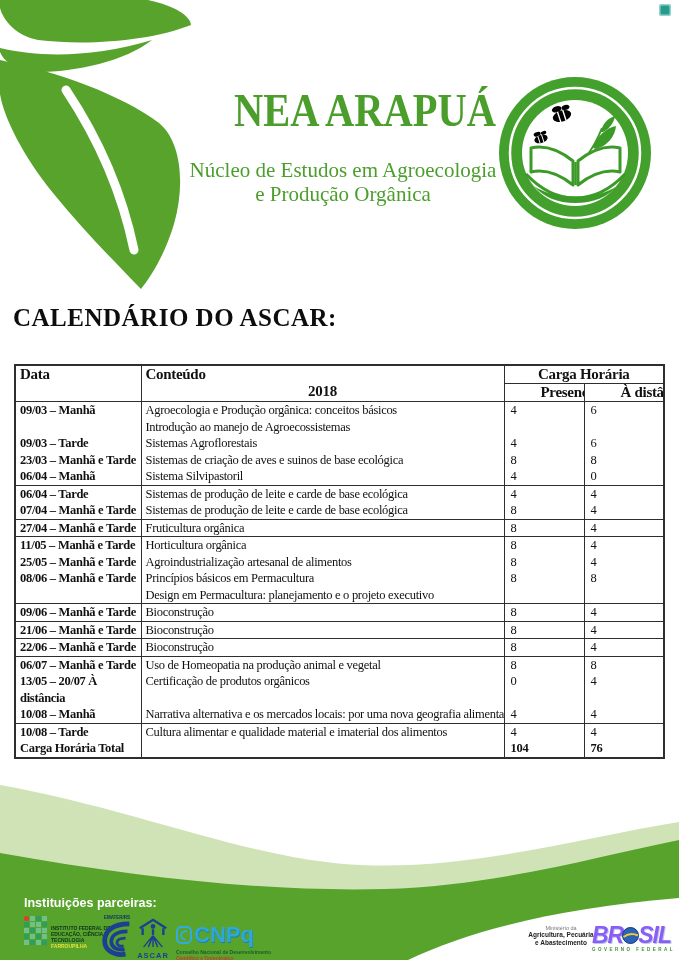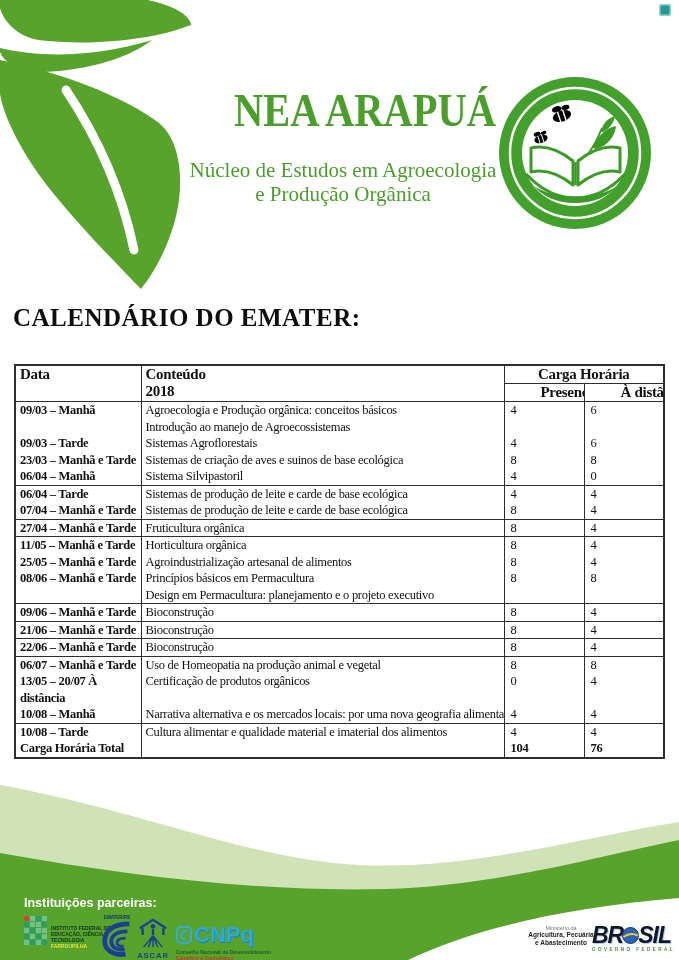--- a/index.html
+++ b/index.html
@@ -28,21 +28,21 @@
 
   
   table.course{position:absolute;left:14px;top:364px;width:651px;border-collapse:collapse;
                table-layout:fixed;border:2px solid #2e2e2e;color:#111;}
   .course th,.course td{border-left:1px solid #2e2e2e;border-right:1px solid #2e2e2e;
                padding:0 4px;vertical-align:top;line-height:16.5px;font-size:12.5px;
                letter-spacing:-0.3px;white-space:nowrap;overflow:hidden;}
   .course thead th{font-size:15px;font-weight:bold;text-align:left;line-height:17px;}
   .course thead .h-carga{text-align:center;border-bottom:1px solid #2e2e2e;margin-left:48px;}
   .course thead .h-sub{text-align:center;padding-left:36px;}
-  .course thead .year{font-weight:bold;}
+  .course thead .year{text-align:center;font-weight:bold;}
   .course tbody{border-top:1px solid #2e2e2e;}
   .course td.col-date{font-weight:bold;}
   .course td.col-num{padding-left:6px;}
   .course td.total{font-weight:bold;}
 
   
   .waves{position:absolute;left:0;top:760px;}
 
   
   .partners-label{position:absolute;left:24px;top:896px;color:#fff;font-weight:bold;
@@ -67,21 +67,21 @@
   .cnpq-lines{font-family:"Liberation Sans",sans-serif;font-size:5px;line-height:6px;
               font-weight:bold;margin-top:1px;}
   .cnpq-lines .l1{color:#1a5c2a;} .cnpq-lines .l2{color:#c23a2f;}
   .ministry{position:absolute;left:518px;top:925px;width:86px;text-align:center;
             font-family:"Liberation Sans",sans-serif;}
   .ministry .m1{font-size:5.5px;color:#777;}
   .ministry .m2,.ministry .m3{font-size:6.5px;font-weight:bold;color:#222;line-height:8px;}
   .brasil{position:absolute;left:592px;top:924px;text-align:center;
           font-family:"Liberation Sans",sans-serif;}
   .brasil-word{display:flex;align-items:center;font-size:23px;font-weight:bold;font-style:italic;
-               color:#0f172a;letter-spacing:-1px;line-height:22px;
+               color:#8b5cf6;letter-spacing:-1px;line-height:22px;
                text-shadow:1px 1px 0 #b9c9e6;}
   .brasil-sub{font-size:4.5px;letter-spacing:2.5px;color:#3a8f2f;font-weight:bold;margin-top:1px;}
 </style>
 </head>
 <body>
 
 <div class="page">
 
   <div class="watermark"></div>
 
@@ -119,21 +119,21 @@
       <ellipse cx="0" cy="0" rx="9.5" ry="5.5" fill="#000"></ellipse>
       <path d="M-3,-5.5 L-3,5.5 M2.5,-5.5 L2.5,5.5" stroke="#fff" stroke-width="1.4"></path>
     </g>
     <g>
       <path d="M95,72 C99,60 108,52 118,50 C117,61 109,70 98,73 Z" fill="#3c9b28"></path>
       <path d="M103,56 C104,48 110,42 117,40 C116,47 111,53 105,56 Z" fill="#3c9b28"></path>
       <path d="M90,78 C96,70 100,62 104,52" stroke="#3c9b28" stroke-width="2" fill="none"></path>
     </g>
   </svg>
 
-  <h1 class="section-title">CALENDÁRIO DO EMATER:</h1>
+  <h1 class="section-title">CALENDÁRIO DO ASCAR:</h1>
 
   <table class="course">
     <colgroup>
         <col style="width:126px">
         <col style="width:363px">
         <col style="width:80px">
         <col style="width:80px">
       </colgroup>
     <thead>
       <tr>

